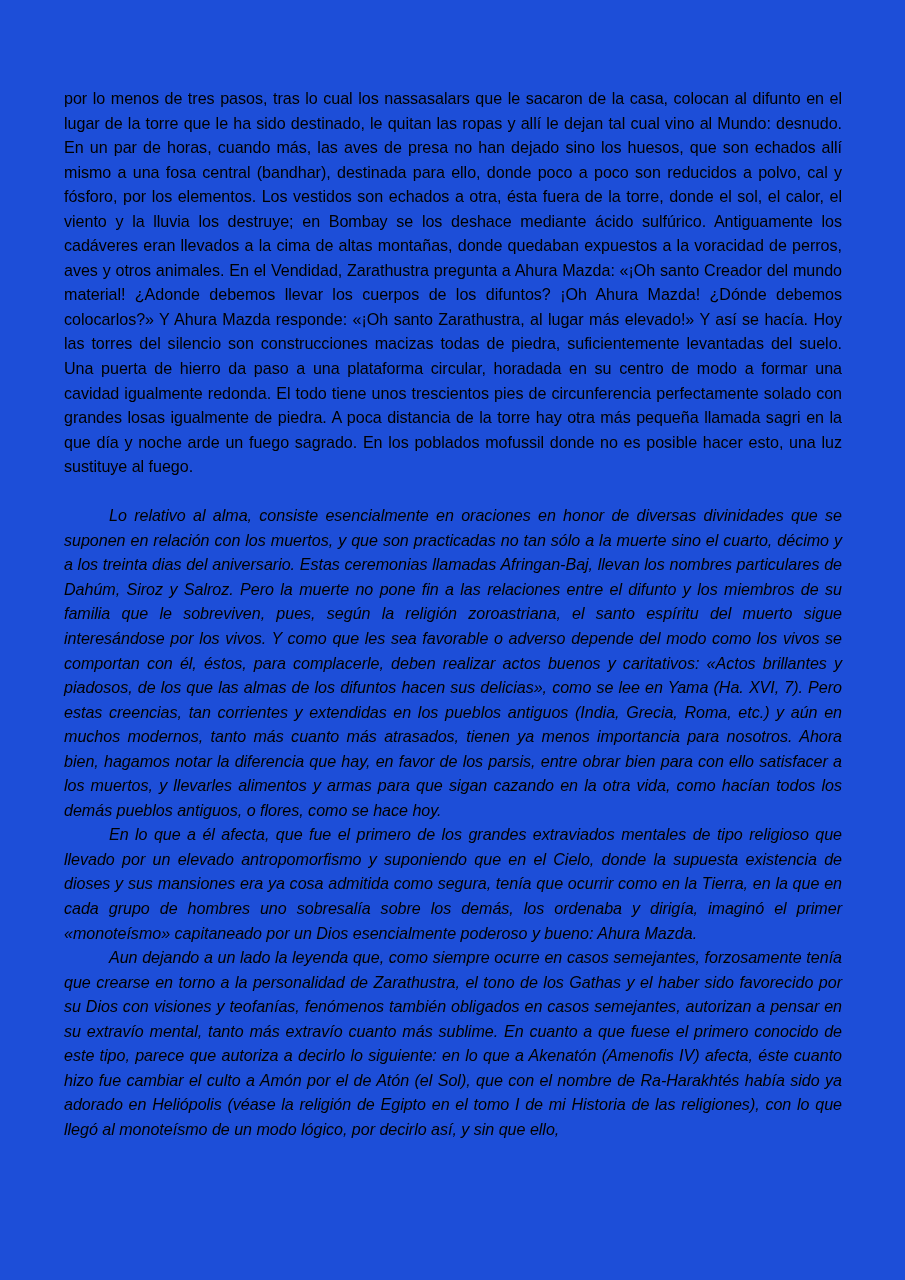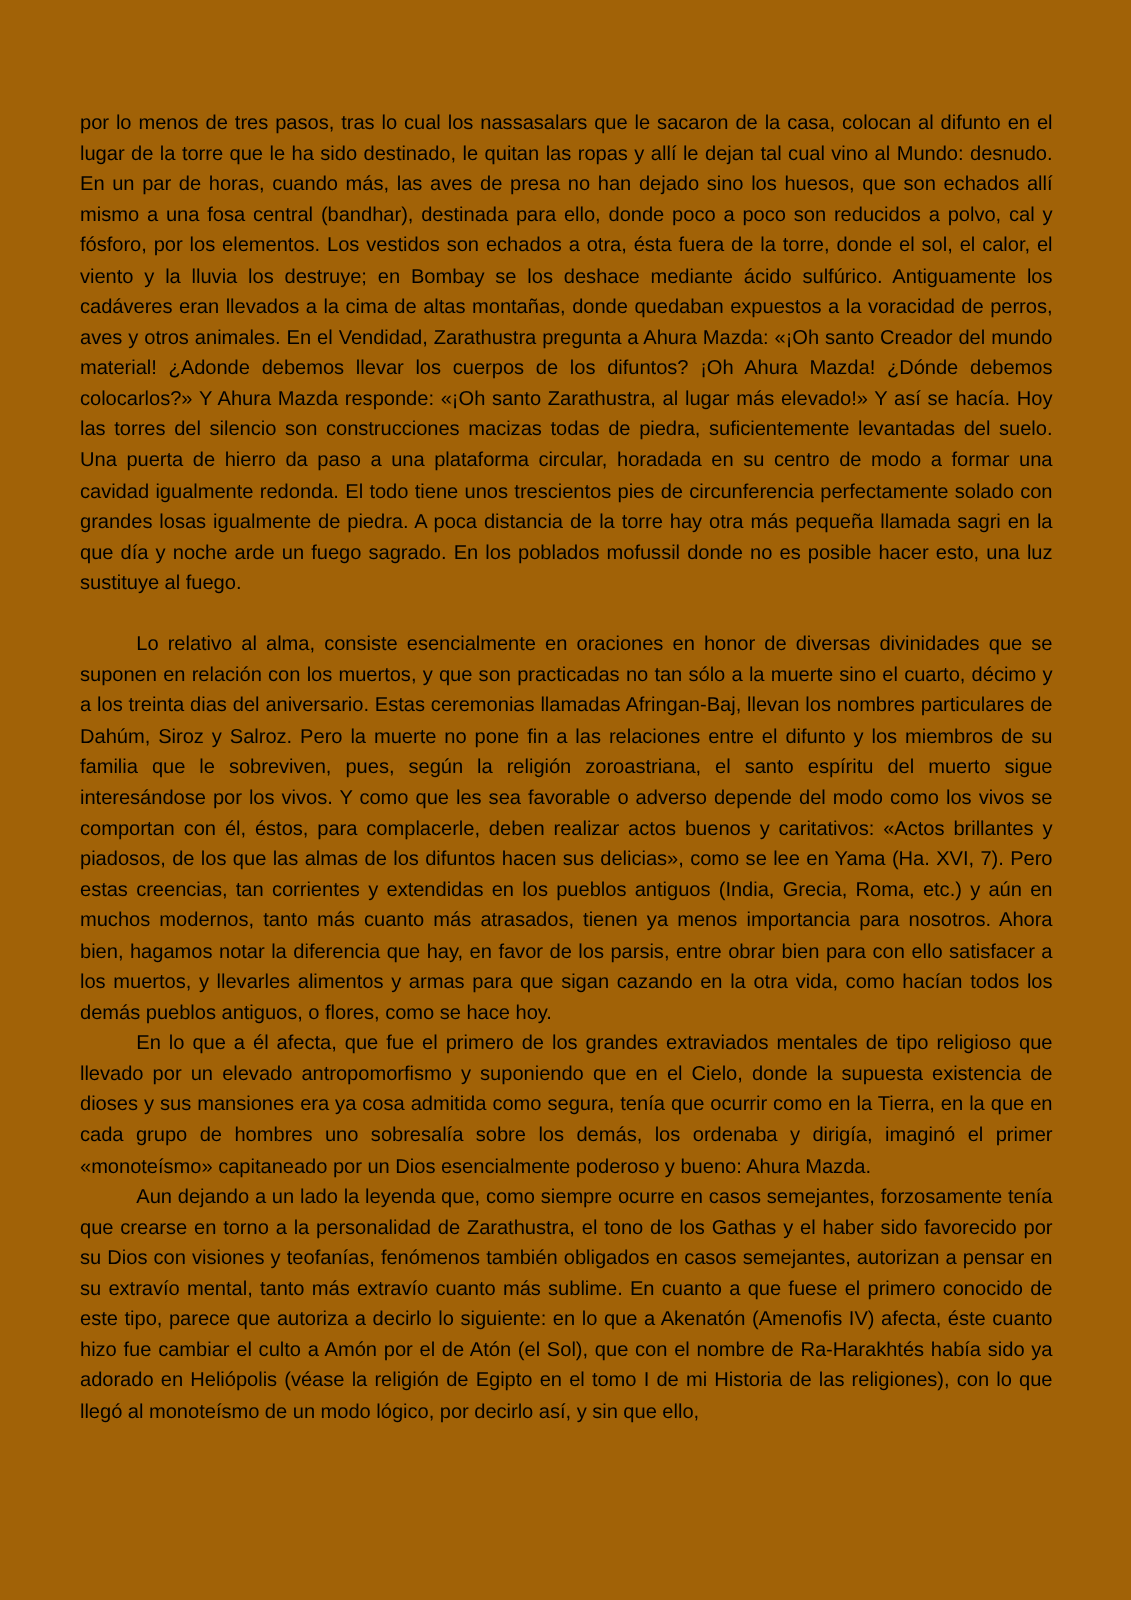--- a/index.html
+++ b/index.html
@@ -12,39 +12,40 @@
     width: 905px;
     height: 1280px;
     font-family: "Liberation Sans", sans-serif;
     color: #000000;
     -webkit-font-smoothing: antialiased;
   }
   .page {
     position: relative;
     width: 905px;
     height: 1280px;
-    background: #a16207;
+    background: #1d4ed8;
     box-sizing: border-box;
     padding: 86px 63px 0 64px;
   }
   .doc-body {
     width: 778px;
   }
   p.para {
     margin: 0;
     font-size: 16.1px;
     line-height: 24.55px;
     text-align: justify;
     text-justify: inter-word;
     letter-spacing: -0.03px;
     word-spacing: 0px;
     hyphens: none;
   }
   p.para.indent {
     text-indent: 45px;
+    font-style: italic;
   }
   p.para.gap-before {
     margin-top: 24.5px;
   }
   
   p.para::after {
     content: "";
     display: inline-block;
     width: 100%;
   }

